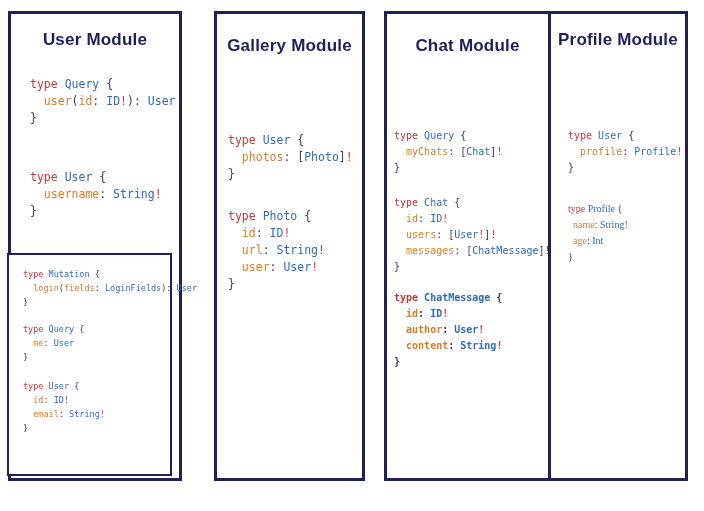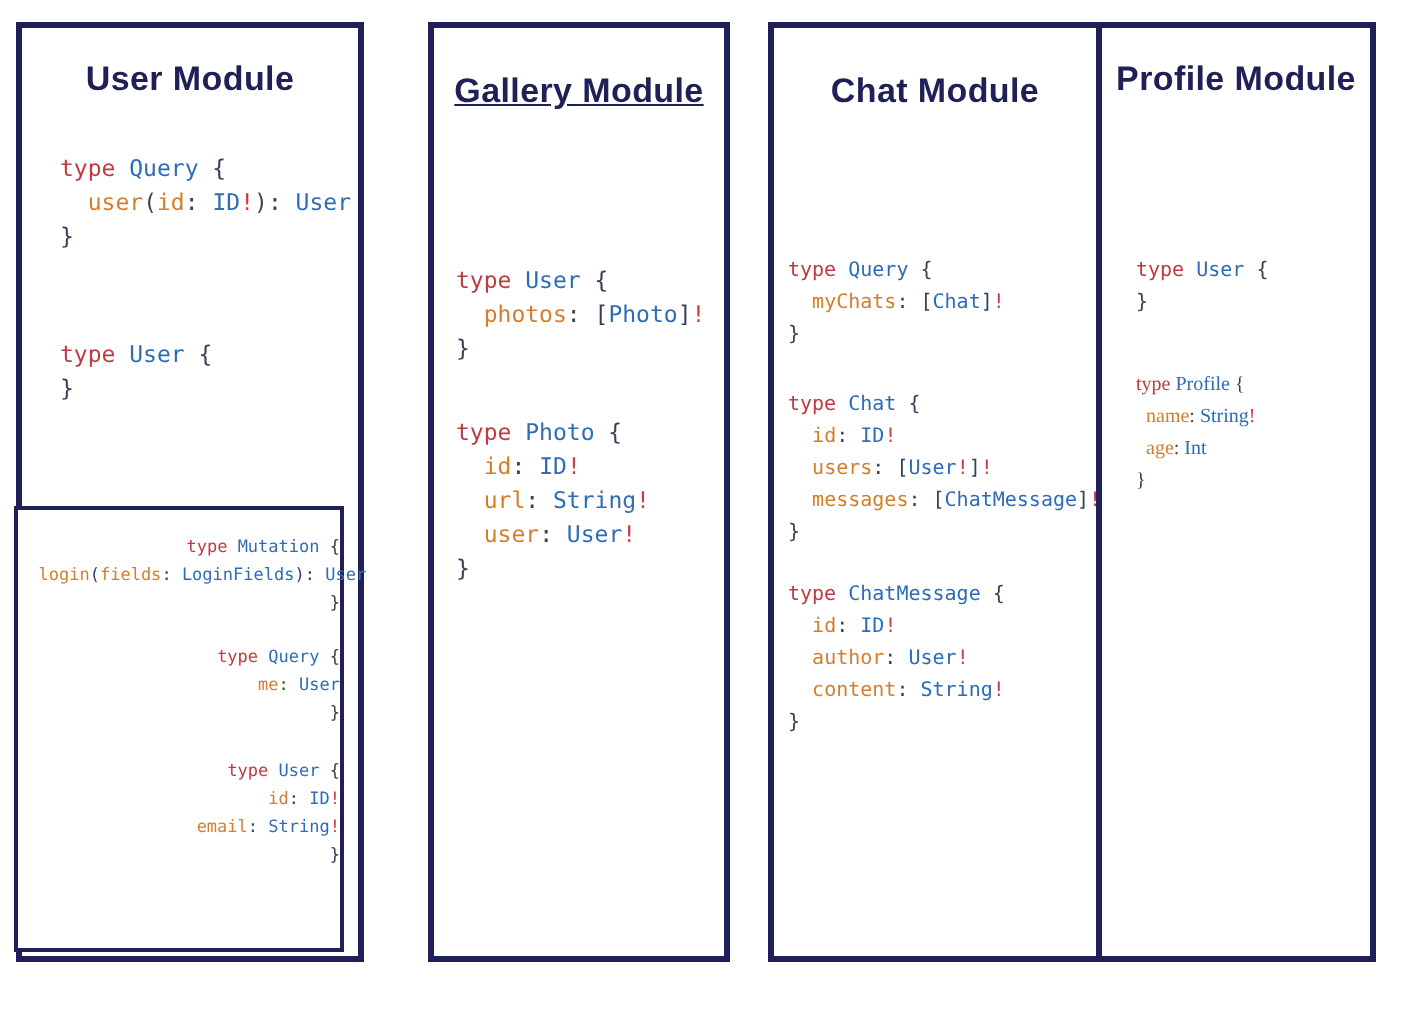--- a/index.html
+++ b/index.html
@@ -25,21 +25,21 @@
   }
   .panel-user{left:8px;width:174px;}
   .panel-gallery{left:214px;width:151px;}
   .panel-chat{left:384px;width:167px;}
   .panel-profile{left:548px;width:140px;}
   .title{
     text-align:center;font-weight:bold;color:var(--navy,#1f2057);
     font-size:17px;line-height:20px;letter-spacing:.2px;margin:0;
   }
   .panel-user .title{margin-top:16px;}
-  .panel-gallery .title{margin-top:22px;text-decoration:underline;}
+  .panel-gallery .title{margin-top:22px;}
   .panel-chat .title{margin-top:22px;}
   .panel-profile .title{margin-top:16px;}
   pre.code{
     margin:0;font-family:"DejaVu Sans Mono",monospace;
     white-space:pre;color:var(--punctuation,#3a3f58);
   }
   .code-line{white-space:pre;}
   .tok-k{color:var(--keyword-red,#bf3a41);}
   .tok-t{color:var(--type-blue,#2f6cb7);}
   .tok-f{color:var(--field-orange,#d57e2a);}
@@ -50,44 +50,44 @@
   .panel-user .code-area pre:nth-child(1){margin-top:26px;}
   .panel-user .code-area pre:nth-child(2){margin-top:42px;}
 
   .panel-gallery .code-area{padding-left:11px;font-size:11.5px;line-height:17px;}
   .panel-gallery .code-area pre:nth-child(1){margin-top:76px;}
   .panel-gallery .code-area pre:nth-child(2){margin-top:25px;}
 
   .panel-chat .code-area{padding-left:7px;font-size:10px;line-height:16px;}
   .panel-chat .code-area pre:nth-child(1){margin-top:72px;}
   .panel-chat .code-area pre:nth-child(2){margin-top:19px;}
-  .panel-chat .code-area pre:nth-child(3){margin-top:15px;}
+  .panel-chat .code-area pre:nth-child(3){margin-top:15px;font-weight:bold;}
 
   .panel-profile .code-area{padding-left:17px;font-size:10px;line-height:16px;}
   .panel-profile .code-area pre:nth-child(1){margin-top:78px;}
   .panel-profile .code-area pre:nth-child(2){margin-top:25px;font-family:Liberation Serif, serif;}
 
   .auth-box{
     position:absolute;left:-4px;right:7px;top:239px;bottom:2px;
     border:2px solid var(--navy,#1f2057);background:#fff;
   }
   .auth-box .title{font-size:14px;line-height:16px;margin-top:13px;}
-  .auth-box .code-area{padding-left:0;font-size:8.5px;line-height:14px;text-align:right;}
+  .auth-box .code-area{padding-left:14px;font-size:8.5px;line-height:14px;}
   .auth-box .code-area pre:nth-child(1){margin-top:12px;}
   .auth-box .code-area pre:nth-child(2){margin-top:13px;}
   .auth-box .code-area pre:nth-child(3){margin-top:15px;}
 </style>
 </head>
 <body>
 
 <section class="panel panel-user">
   <div class="title">User Module</div>
   <div class="code-area">
       <pre class="code"><div class="code-line"><span class="tok-k">type </span><span class="tok-t">Query </span><span class="tok-p">{</span></div><div class="code-line"><span class="tok-p">  </span><span class="tok-f">user</span><span class="tok-p">(</span><span class="tok-f">id</span><span class="tok-p">: </span><span class="tok-t">ID</span><span class="tok-b">!</span><span class="tok-p">): </span><span class="tok-t">User</span></div><div class="code-line"><span class="tok-p">}</span></div></pre>
-      <pre class="code"><div class="code-line"><span class="tok-k">type </span><span class="tok-t">User </span><span class="tok-p">{</span></div><div class="code-line"><span class="tok-p">}</span></div></pre>
+      <pre class="code"><div class="code-line"><span class="tok-k">type </span><span class="tok-t">User </span><span class="tok-p">{</span></div><div class="code-line"><span class="tok-p">  </span><span class="tok-f">username</span><span class="tok-p">: </span><span class="tok-t">String</span><span class="tok-b">!</span></div><div class="code-line"><span class="tok-p">}</span></div></pre>
     </div>
   <div class="auth-box">
     <div class="code-area">
         <pre class="code"><div class="code-line"><span class="tok-k">type </span><span class="tok-t">Mutation </span><span class="tok-p">{</span></div><div class="code-line"><span class="tok-p">  </span><span class="tok-f">login</span><span class="tok-p">(</span><span class="tok-f">fields</span><span class="tok-p">: </span><span class="tok-t">LoginFields</span><span class="tok-p">): </span><span class="tok-t">User</span></div><div class="code-line"><span class="tok-p">}</span></div></pre>
         <pre class="code"><div class="code-line"><span class="tok-k">type </span><span class="tok-t">Query </span><span class="tok-p">{</span></div><div class="code-line"><span class="tok-p">  </span><span class="tok-f">me</span><span class="tok-p">: </span><span class="tok-t">User</span></div><div class="code-line"><span class="tok-p">}</span></div></pre>
         <pre class="code"><div class="code-line"><span class="tok-k">type </span><span class="tok-t">User </span><span class="tok-p">{</span></div><div class="code-line"><span class="tok-p">  </span><span class="tok-f">id</span><span class="tok-p">: </span><span class="tok-t">ID</span><span class="tok-b">!</span></div><div class="code-line"><span class="tok-p">  </span><span class="tok-f">email</span><span class="tok-p">: </span><span class="tok-t">String</span><span class="tok-b">!</span></div><div class="code-line"><span class="tok-p">}</span></div></pre>
       </div>
   </div>
 </section>
 
@@ -104,16 +104,16 @@
   <div class="code-area">
       <pre class="code"><div class="code-line"><span class="tok-k">type </span><span class="tok-t">Query </span><span class="tok-p">{</span></div><div class="code-line"><span class="tok-p">  </span><span class="tok-f">myChats</span><span class="tok-p">: [</span><span class="tok-t">Chat</span><span class="tok-p">]</span><span class="tok-b">!</span></div><div class="code-line"><span class="tok-p">}</span></div></pre>
       <pre class="code"><div class="code-line"><span class="tok-k">type </span><span class="tok-t">Chat </span><span class="tok-p">{</span></div><div class="code-line"><span class="tok-p">  </span><span class="tok-f">id</span><span class="tok-p">: </span><span class="tok-t">ID</span><span class="tok-b">!</span></div><div class="code-line"><span class="tok-p">  </span><span class="tok-f">users</span><span class="tok-p">: [</span><span class="tok-t">User</span><span class="tok-b">!</span><span class="tok-p">]</span><span class="tok-b">!</span></div><div class="code-line"><span class="tok-p">  </span><span class="tok-f">messages</span><span class="tok-p">: [</span><span class="tok-t">ChatMessage</span><span class="tok-p">]</span><span class="tok-b">!</span></div><div class="code-line"><span class="tok-p">}</span></div></pre>
       <pre class="code"><div class="code-line"><span class="tok-k">type </span><span class="tok-t">ChatMessage </span><span class="tok-p">{</span></div><div class="code-line"><span class="tok-p">  </span><span class="tok-f">id</span><span class="tok-p">: </span><span class="tok-t">ID</span><span class="tok-b">!</span></div><div class="code-line"><span class="tok-p">  </span><span class="tok-f">author</span><span class="tok-p">: </span><span class="tok-t">User</span><span class="tok-b">!</span></div><div class="code-line"><span class="tok-p">  </span><span class="tok-f">content</span><span class="tok-p">: </span><span class="tok-t">String</span><span class="tok-b">!</span></div><div class="code-line"><span class="tok-p">}</span></div></pre>
     </div>
 </section>
 
 <section class="panel panel-profile">
   <div class="title">Profile Module</div>
   <div class="code-area">
-      <pre class="code"><div class="code-line"><span class="tok-k">type </span><span class="tok-t">User </span><span class="tok-p">{</span></div><div class="code-line"><span class="tok-p">}</span></div></pre>
+      <pre class="code"><div class="code-line"><span class="tok-k">type </span><span class="tok-t">User </span><span class="tok-p">{</span></div><div class="code-line"><span class="tok-p">  </span><span class="tok-f">profile</span><span class="tok-p">: </span><span class="tok-t">Profile</span><span class="tok-b">!</span></div><div class="code-line"><span class="tok-p">}</span></div></pre>
       <pre class="code"><div class="code-line"><span class="tok-k">type </span><span class="tok-t">Profile </span><span class="tok-p">{</span></div><div class="code-line"><span class="tok-p">  </span><span class="tok-f">name</span><span class="tok-p">: </span><span class="tok-t">String</span><span class="tok-b">!</span></div><div class="code-line"><span class="tok-p">  </span><span class="tok-f">age</span><span class="tok-p">: </span><span class="tok-t">Int</span></div><div class="code-line"><span class="tok-p">}</span></div></pre>
     </div>
 </section>
 
 </body></html>

